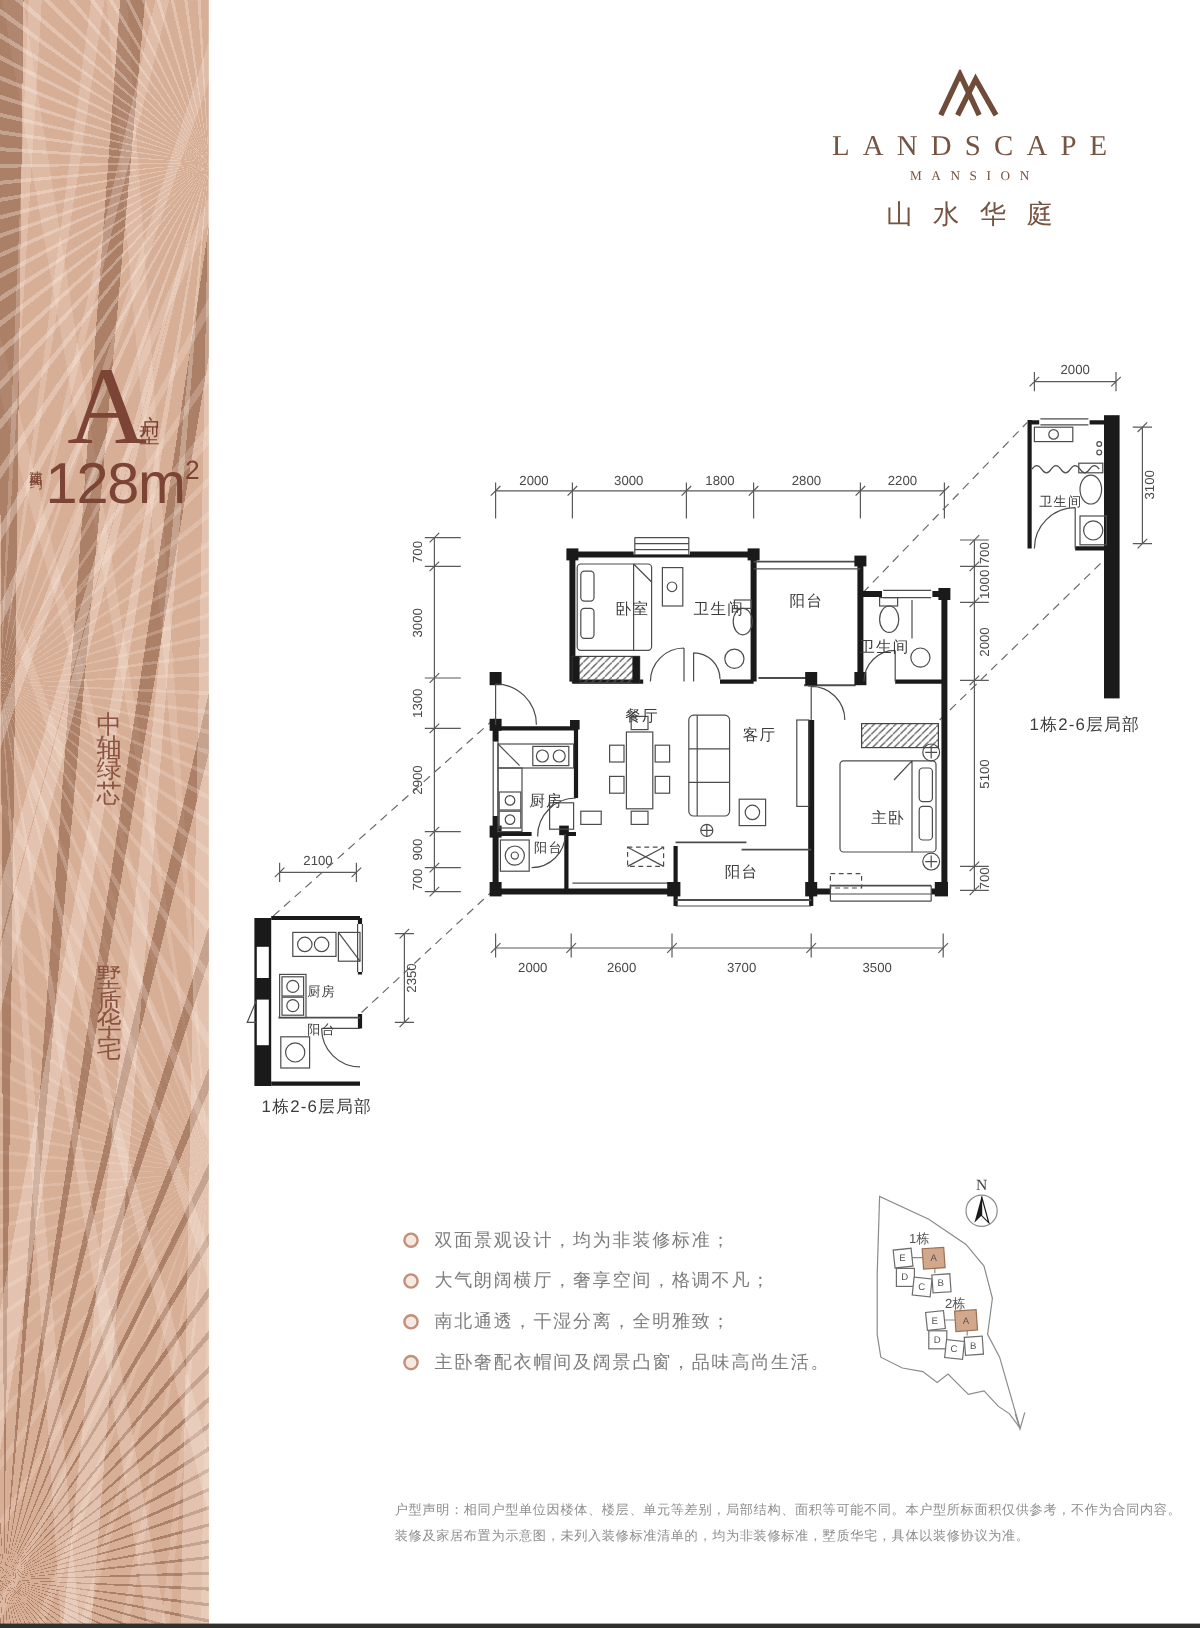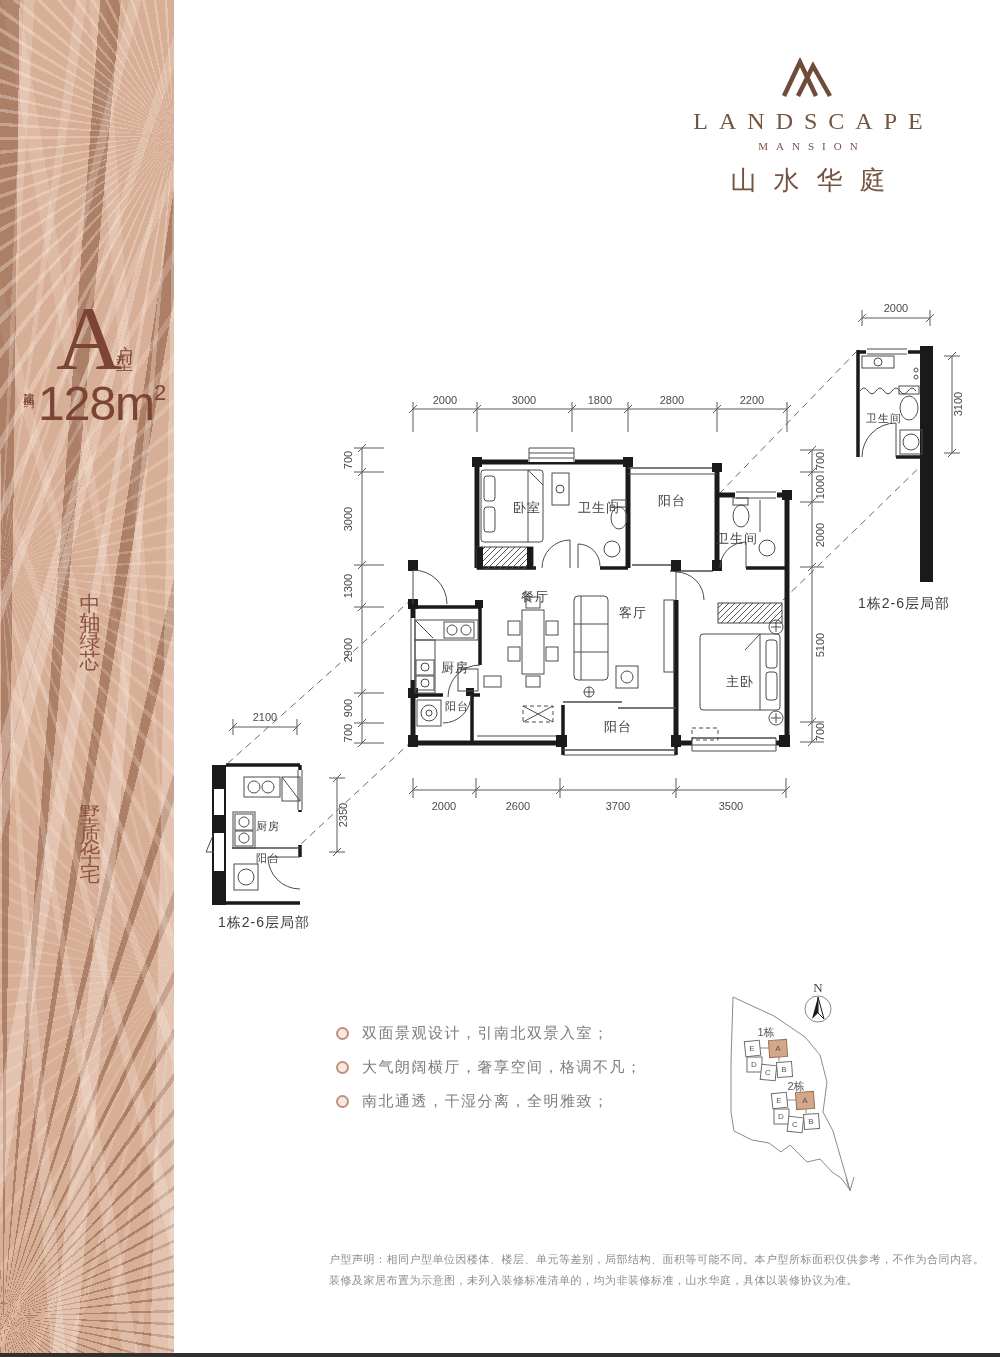--- a/index.html
+++ b/index.html
@@ -21,21 +21,21 @@
          font-size:11px;letter-spacing:3px;color:#7c4434;}
   .area-num{position:absolute;left:38px;top:376px;font-size:48px;letter-spacing:-1px;color:#7c4434;}
   .area-num sup{font-size:22px;vertical-align:20px;}
   .slogan{position:absolute;left:76px;writing-mode:vertical-rl;text-orientation:upright;
          font-size:21px;letter-spacing:19px;color:#8a5342;}
   .slogan.s1{top:576px;} .slogan.s2{top:788px;}
   
   .logo{position:absolute;left:652px;top:58px;width:312px;text-align:center;color:#765441;}
   .logo-en{font-family:"Liberation Serif",serif;font-size:24px;letter-spacing:11px;padding-left:11px;margin-top:6px;}
   .logo-sub{font-family:"Liberation Serif",serif;font-size:11px;letter-spacing:8px;padding-left:8px;margin-top:5px;text-align:center;}
-  .logo-cn{font-size:26px;letter-spacing:17px;padding-left:17px;margin-top:11px;}
+  .logo-cn{font-size:22px;letter-spacing:17px;padding-left:17px;margin-top:11px;}
   
   .drawing{position:absolute;left:0;top:0;width:1000px;height:1357px;}
   .wall{stroke:#1a1a1a;stroke-width:5;fill:none;}
   .wall4{stroke:#1a1a1a;stroke-width:3.5;fill:none;}
   .thin{stroke:#4c4c4c;stroke-width:1;fill:none;}
   .thin2{stroke:#4c4c4c;stroke-width:1.6;fill:none;}
   .whitefill{fill:#ffffff;stroke:none;}
   .dim{stroke:#5a5a5a;stroke-width:1;fill:none;}
   .dash{stroke:#6a6a6a;stroke-width:1;stroke-dasharray:7 5;fill:none;}
   .dash2{stroke:#4c4c4c;stroke-width:1;stroke-dasharray:4 3;fill:none;}
@@ -378,31 +378,35 @@
       <text class="unittext tm" x="781" y="1119">D</text>
       <text class="unittext tm" x="795" y="1127">C</text>
       <text class="unittext tm" x="811" y="1124">B</text>
       <text class="unittext tm" x="805" y="1103">A</text>
     </g>
   </svg>
 
   <div class="features">
     <div class="feature-row">
       <span class="bullet-icon"></span>
-      <span class="feature-text">双面景观设计，引南北双景入室；</span>
+      <span class="feature-text">双面景观设计，均为非装修标准；</span>
     </div>
     <div class="feature-row">
       <span class="bullet-icon"></span>
       <span class="feature-text">大气朗阔横厅，奢享空间，格调不凡；</span>
     </div>
     <div class="feature-row">
       <span class="bullet-icon"></span>
       <span class="feature-text">南北通透，干湿分离，全明雅致；</span>
     </div>
+    <div class="feature-row">
+      <span class="bullet-icon"></span>
+      <span class="feature-text">主卧奢配衣帽间及阔景凸窗，品味高尚生活。</span>
+    </div>
   </div>
 
   <div class="disclaimer">
     <div>户型声明：相同户型单位因楼体、楼层、单元等差别，局部结构、面积等可能不同。本户型所标面积仅供参考，不作为合同内容。</div>
-    <div>装修及家居布置为示意图，未列入装修标准清单的，均为非装修标准，山水华庭，具体以装修协议为准。</div>
+    <div>装修及家居布置为示意图，未列入装修标准清单的，均为非装修标准，墅质华宅，具体以装修协议为准。</div>
   </div>
 
   <div class="bottom-line"></div>
 </div>
 
 </body></html>

